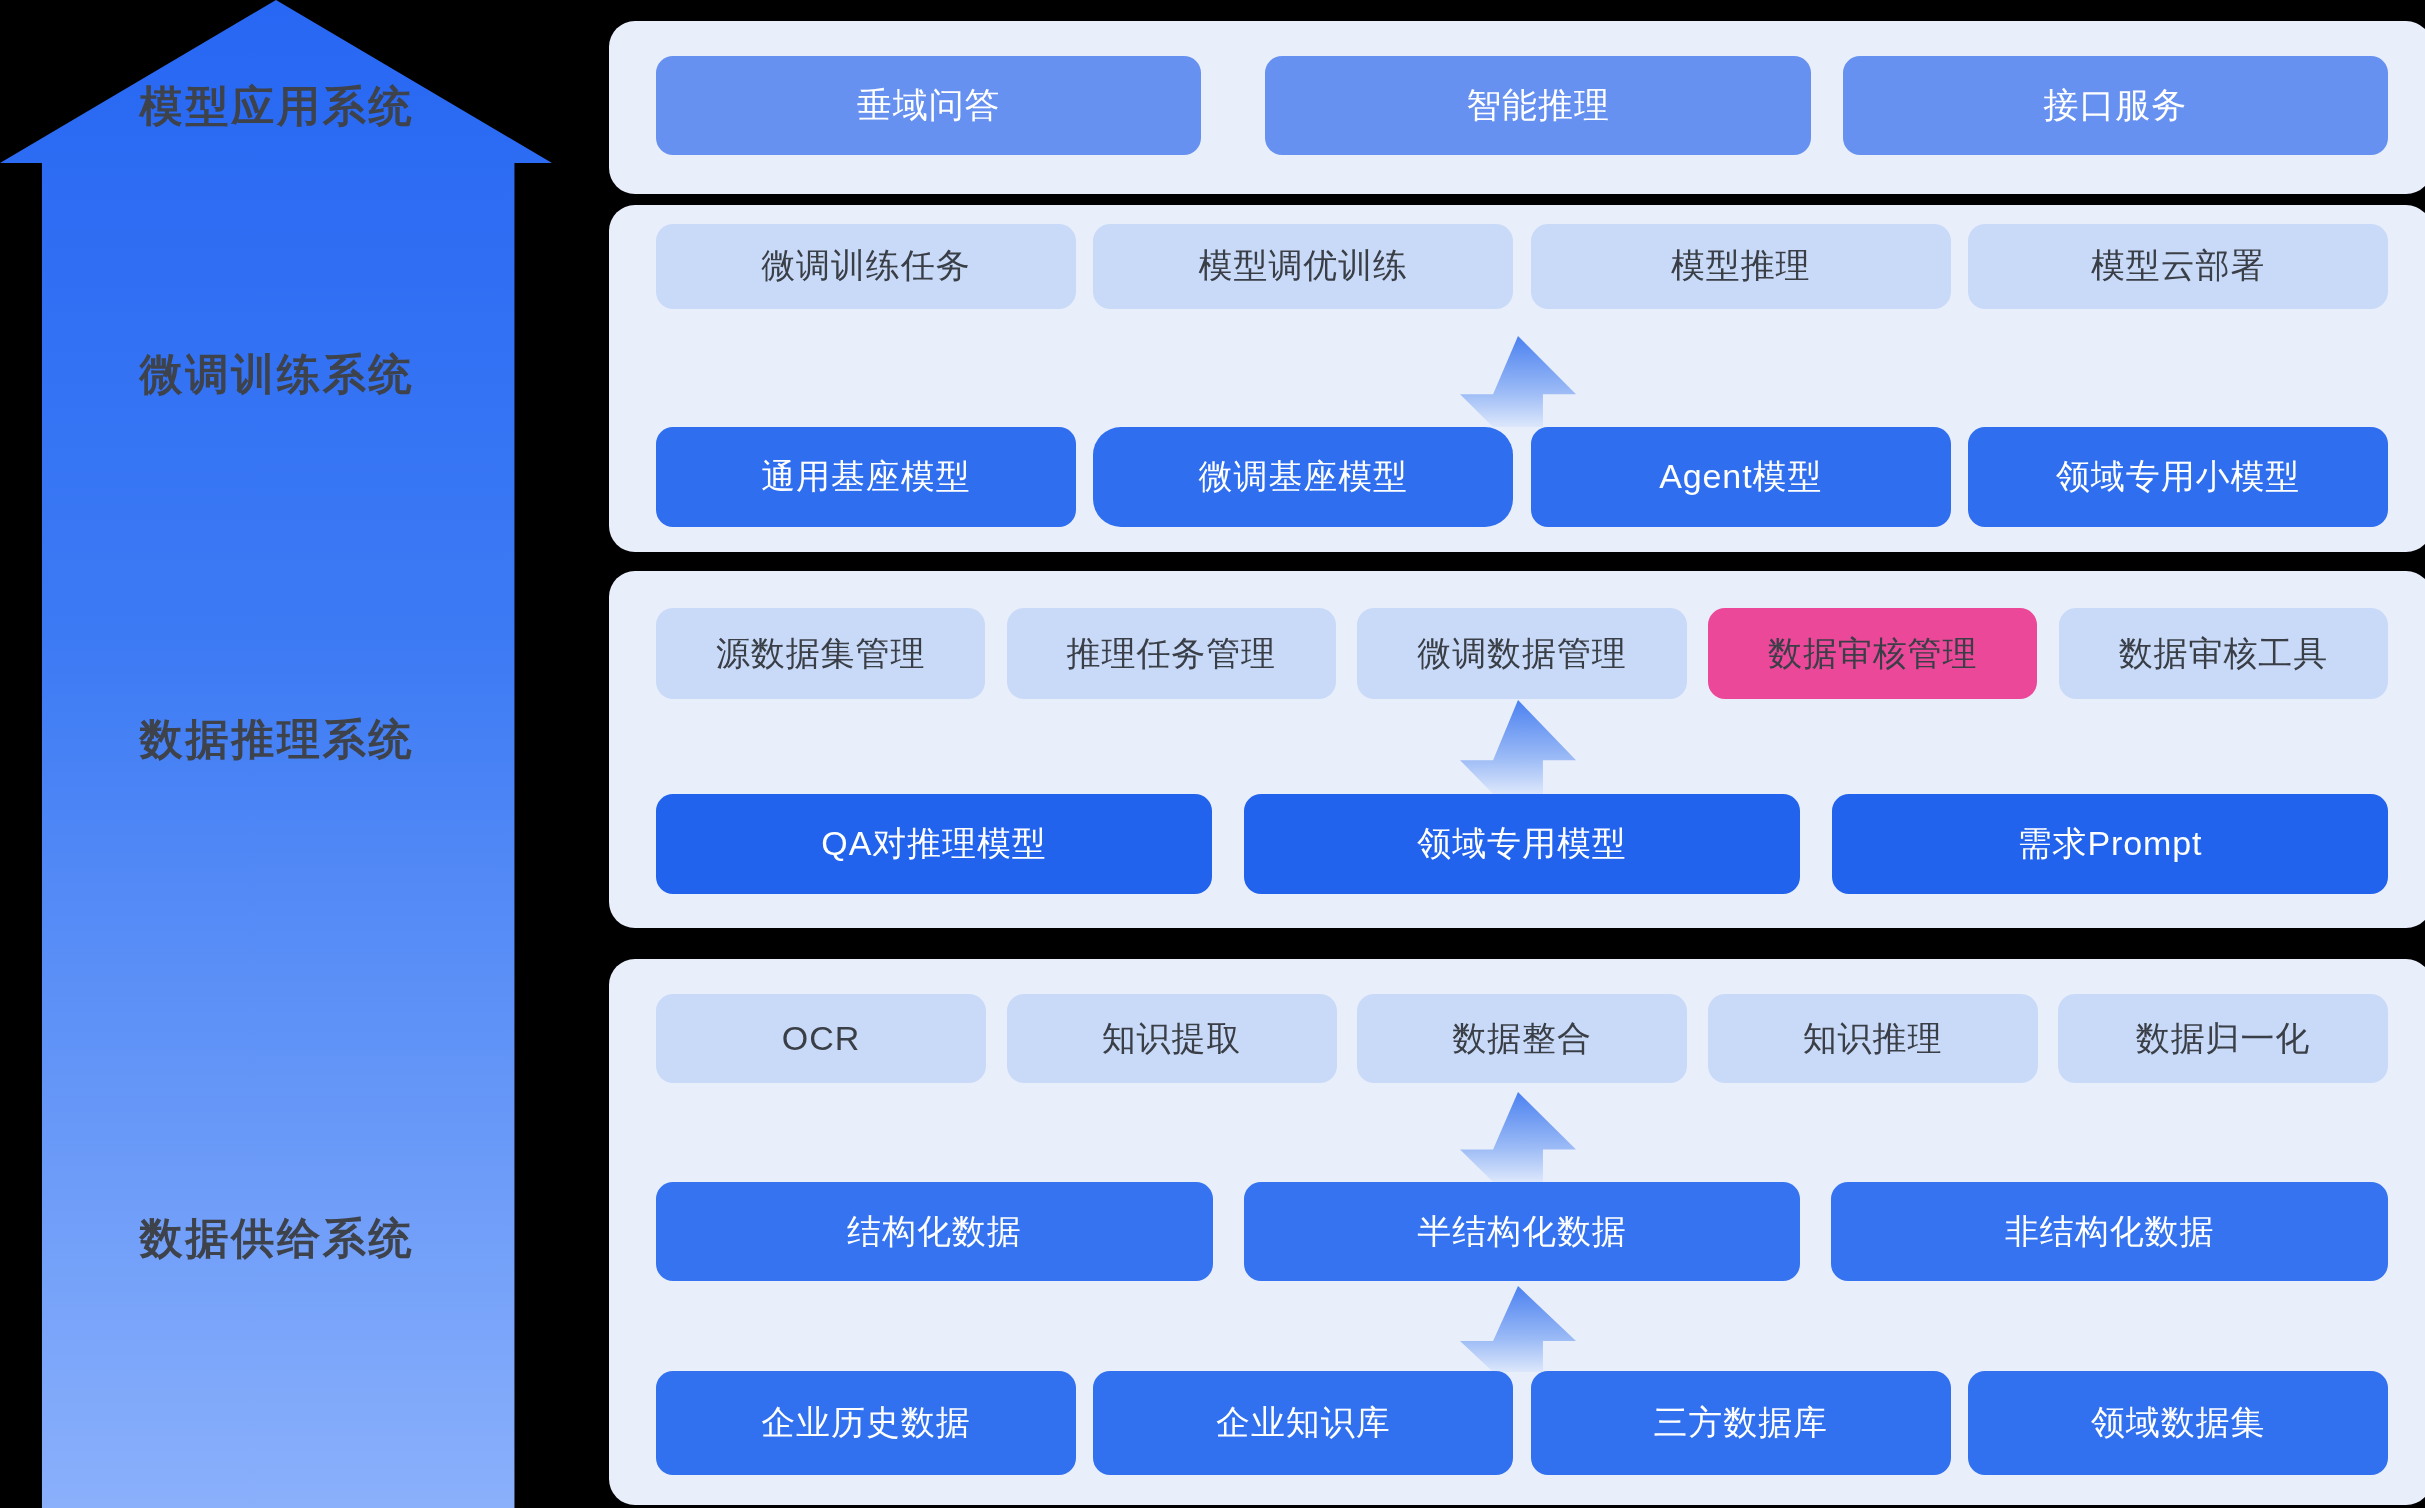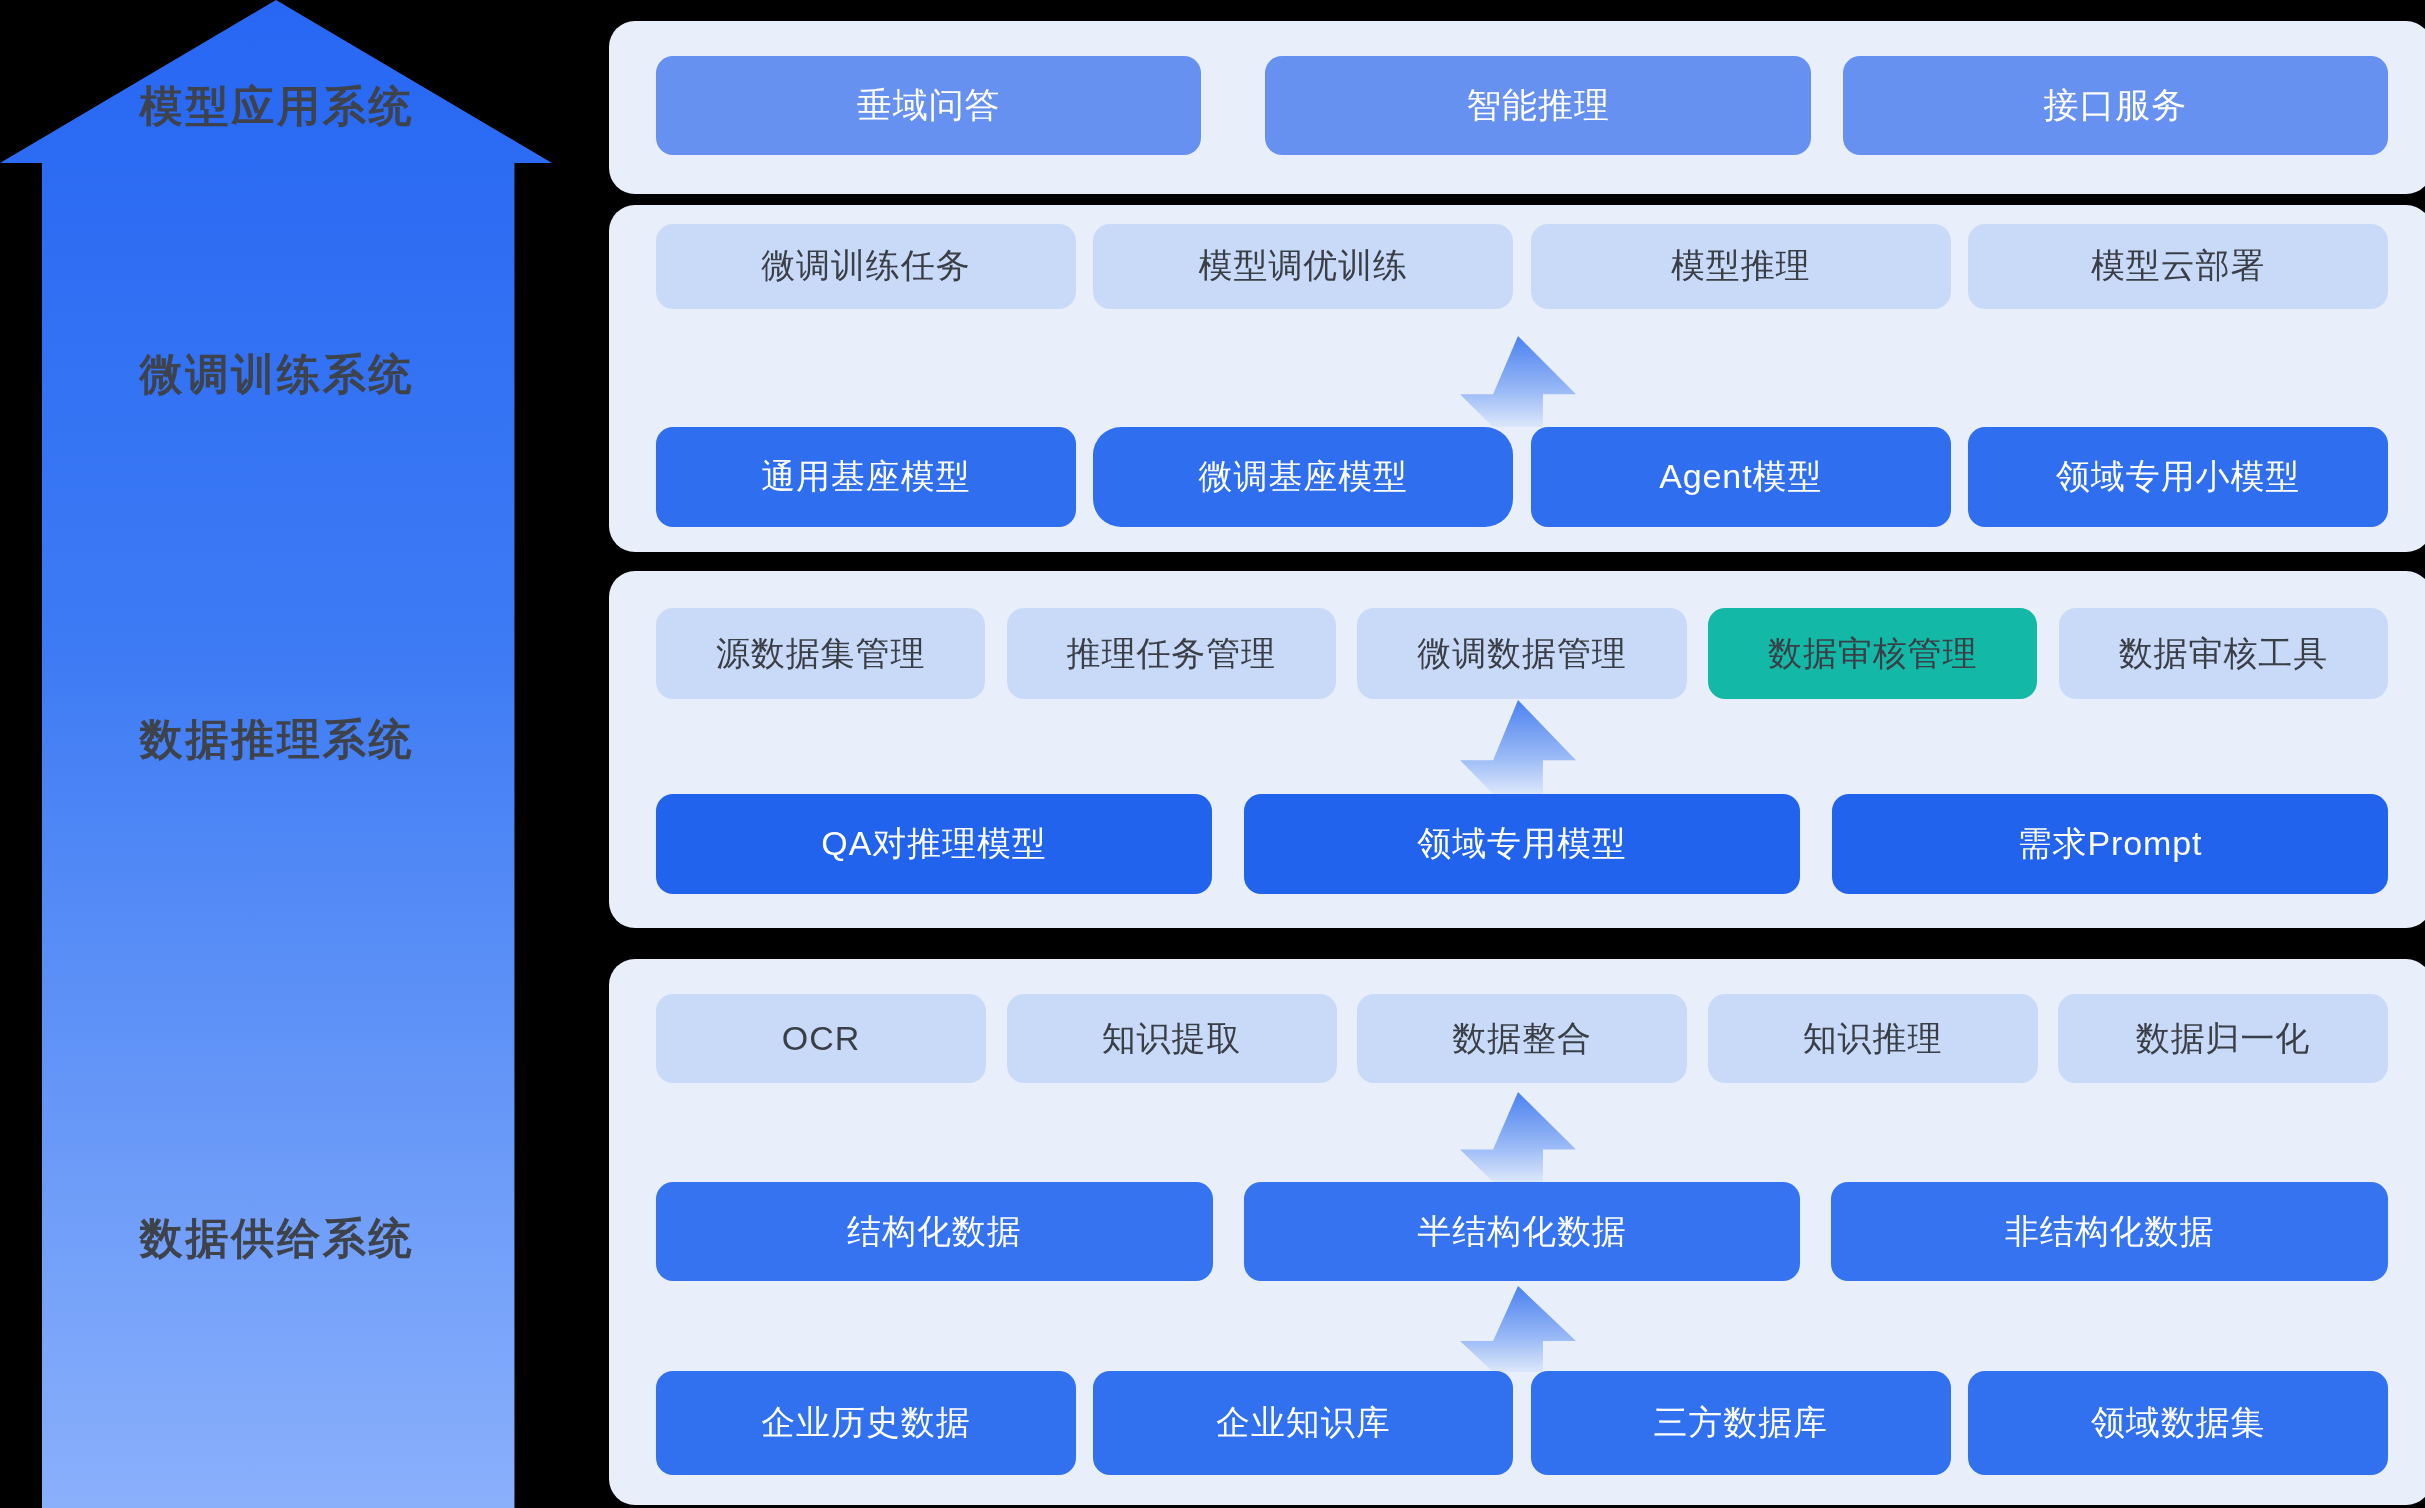--- a/index.html
+++ b/index.html
@@ -69,21 +69,21 @@
         <div class="node white-text" style="background: rgb(47, 110, 238); border-radius: 28px;">微调基座模型</div>
         <div class="node white-text" style="background: rgb(47, 110, 238);">Agent模型</div>
         <div class="node white-text" style="background: rgb(47, 110, 238);">领域专用小模型</div>
       </div>
     </div>
     <div class="panel" style="top: 571px; height: 357px;">
       <div class="row" style="top: 37px; height: 91px; gap: 21.5px;">
         <div class="node dark-text" style="background: rgb(201, 218, 248);">源数据集管理</div>
         <div class="node dark-text" style="background: rgb(201, 218, 248);">推理任务管理</div>
         <div class="node dark-text" style="background: rgb(201, 218, 248);">微调数据管理</div>
-        <div class="node dark-text" style="background: #14b8a6;">数据审核管理</div>
+        <div class="node dark-text" style="background: #ec4899;">数据审核管理</div>
         <div class="node dark-text" style="background: rgb(201, 218, 248);">数据审核工具</div>
       </div>
       <div class="up-arrow" style="top: 129px; height: 94px;"></div>
       <div class="row" style="top: 223px; height: 100px; gap: 32px;">
         <div class="node white-text" style="background: rgb(34, 99, 237);">QA对推理模型</div>
         <div class="node white-text" style="background: rgb(34, 99, 237);">领域专用模型</div>
         <div class="node white-text" style="background: rgb(34, 99, 237);">需求Prompt</div>
       </div>
     </div>
     <div class="panel" style="top: 959px; height: 546px;">

